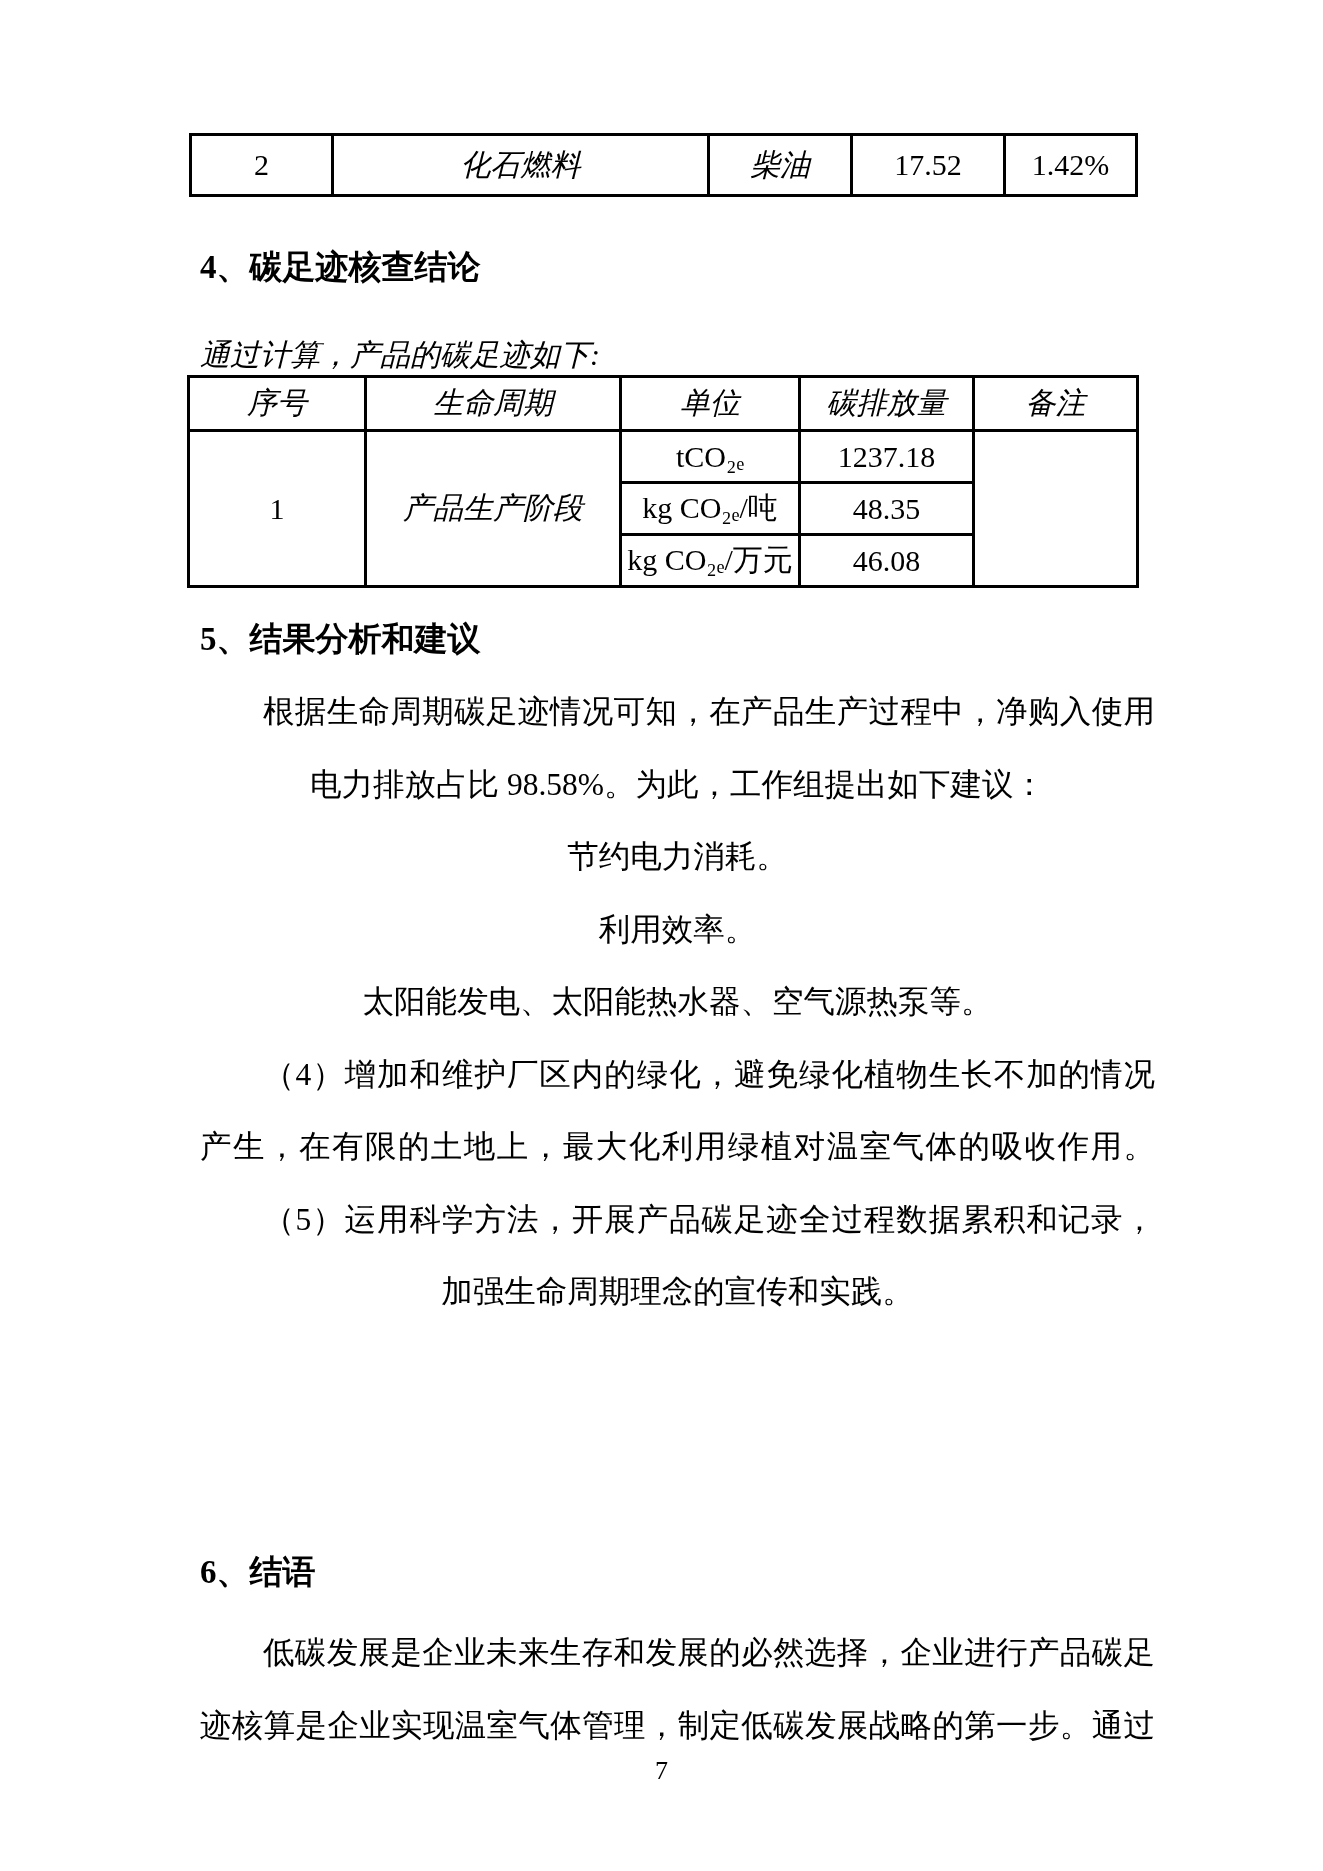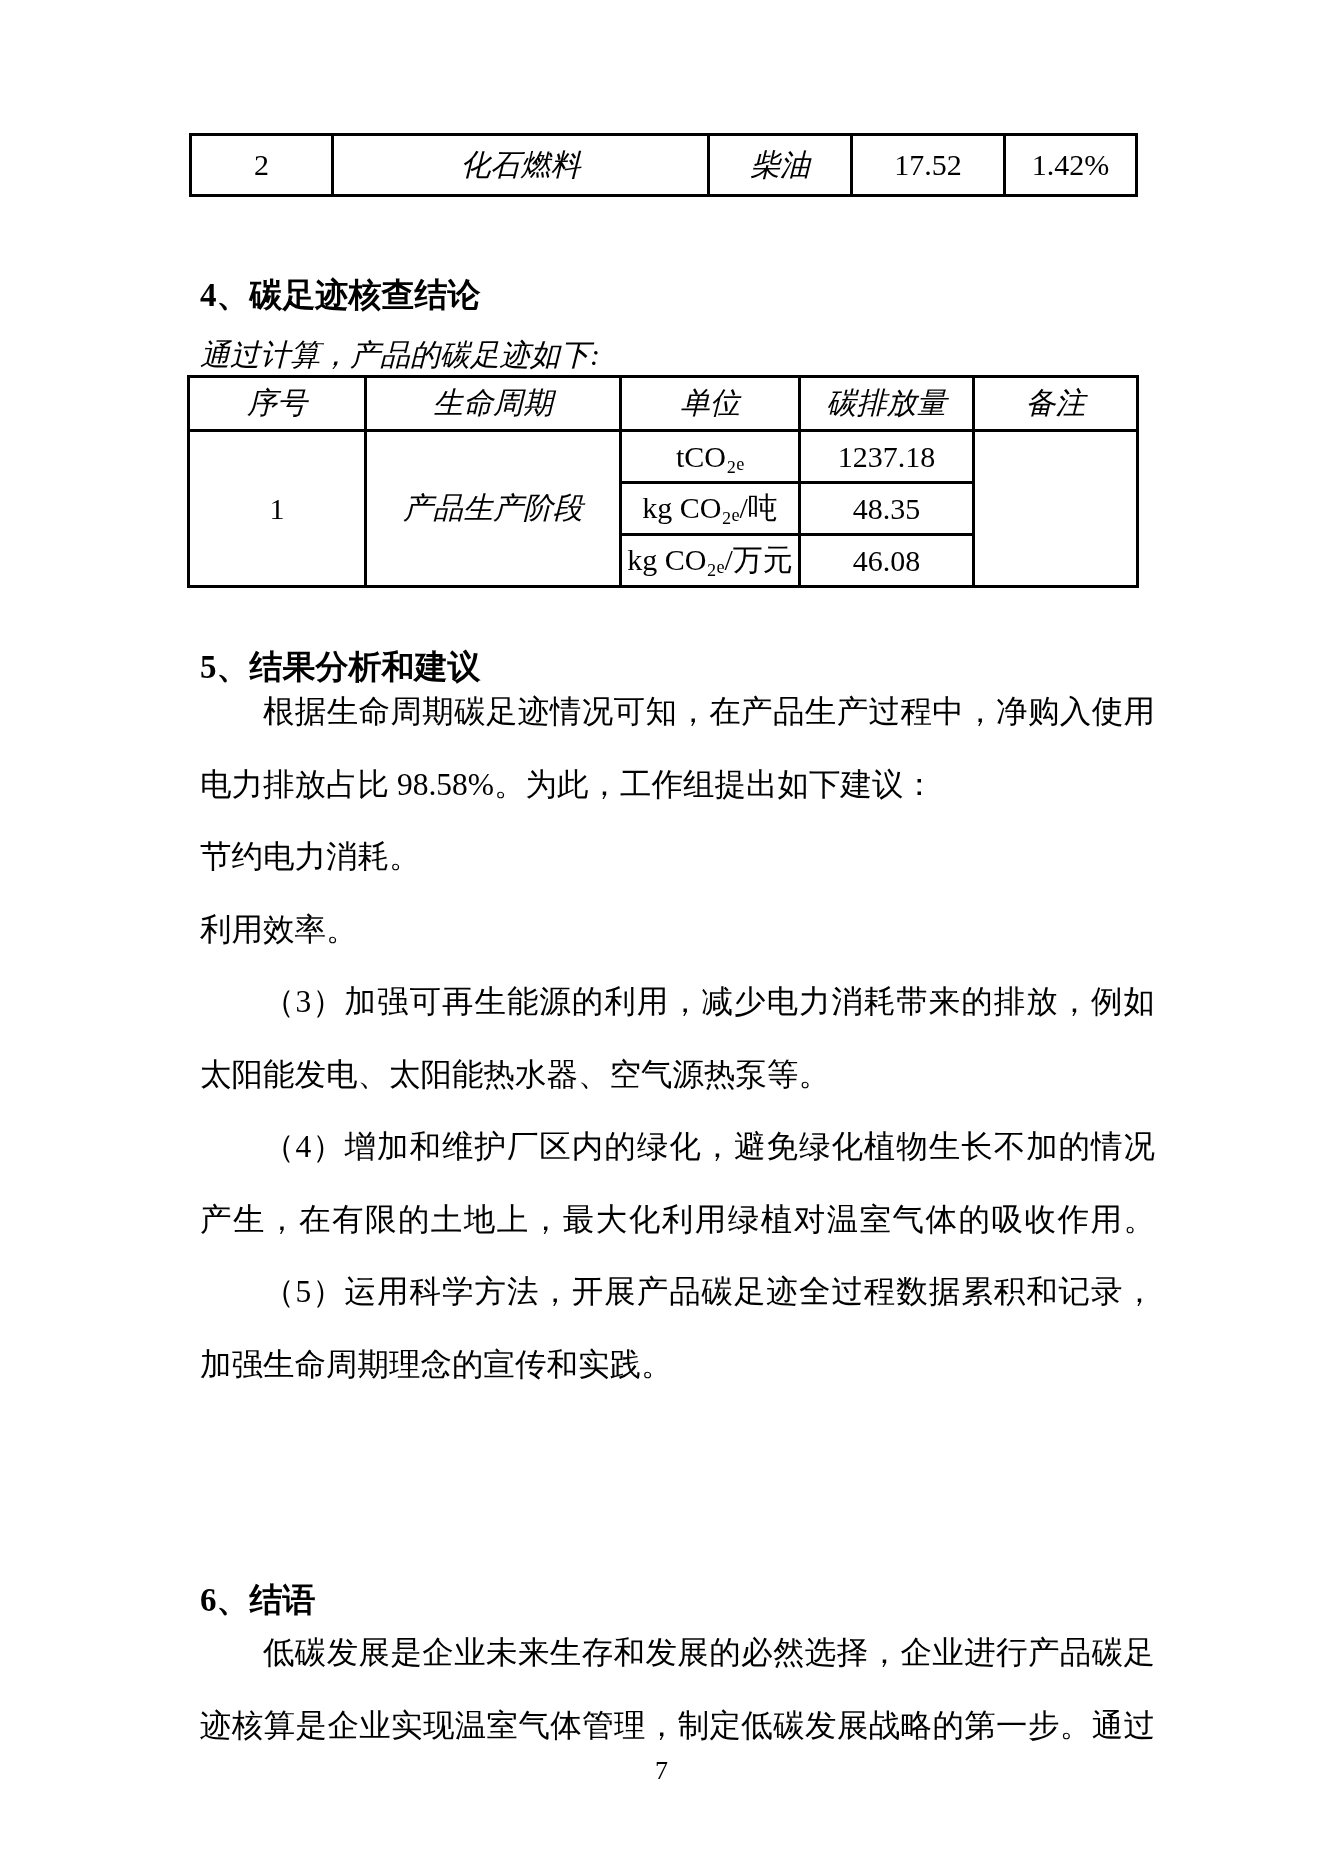--- a/index.html
+++ b/index.html
@@ -12,28 +12,28 @@
   .tbl { border-collapse:collapse; table-layout:fixed; position:absolute; background:#fff; }
   .tbl td { border:3px solid #000; text-align:center; vertical-align:middle;
             font-size:30px; padding:0; overflow:hidden; }
   .t1 { left:189px; top:133px; width:946px; }
   .t1 td { height:61px; }
   .t2 { left:187px; top:375px; width:949px; }
   .t2 td { height:52px; }
   .t2 tr.head td { height:54px; }
   .kai { font-style:italic; }           
   
-  .h { position:absolute; left:200px; font-weight:bold; font-size:33px; line-height:1.25;margin-top:28px; }
+  .h { position:absolute; left:200px; font-weight:bold; font-size:33px; line-height:1.25; }
   .h4 { top:247px; } .h5 { top:619px; } .h6 { top:1552px; }
   
   .intro { position:absolute; left:200px; top:335px; font-size:30px; }
   
   .lines { position:absolute; left:200px; width:955px; }
   .s5 { top:688px; } .s6 { top:1629px; }
-  .line { height:72.5px; font-size:31.5px; line-height:48px; }
+  .line { height:72.5px; font-size:31.5px; line-height:48px;text-align:center; }
   .line.full { text-align:justify; text-align-last:justify; }
   .line.indent { text-indent:63px; }
   
   .pageno { position:absolute; left:0; top:1756px; width:100%; text-align:center; font-size:26px; }
 </style>
 </head>
 <body>
 
 <div class="page">
 
@@ -92,21 +92,20 @@
     </tr>
   </tbody>
     </table>
 
   <h2 class="h h5">5、结果分析和建议</h2>
   <div class="lines s5">
     <div class="line full indent">根据生命周期碳足迹情况可知，在产品生产过程中，净购入使用</div>
     <div class="line">电力排放占比 98.58%。为此，工作组提出如下建议：</div>
     <div class="line">节约电力消耗。</div>
     <div class="line">利用效率。</div>
-    <div class="line full indent">（3）加强可再生能源的利用，减少电力消耗带来的排放，例如</div>
     <div class="line">太阳能发电、太阳能热水器、空气源热泵等。</div>
     <div class="line full indent">（4）增加和维护厂区内的绿化，避免绿化植物生长不加的情况</div>
     <div class="line full">产生，在有限的土地上，最大化利用绿植对温室气体的吸收作用。</div>
     <div class="line full indent">（5）运用科学方法，开展产品碳足迹全过程数据累积和记录，</div>
     <div class="line">加强生命周期理念的宣传和实践。</div>
   </div>
 
   <h2 class="h h6">6、结语</h2>
   <div class="lines s6">
     <div class="line full indent">低碳发展是企业未来生存和发展的必然选择，企业进行产品碳足</div>

